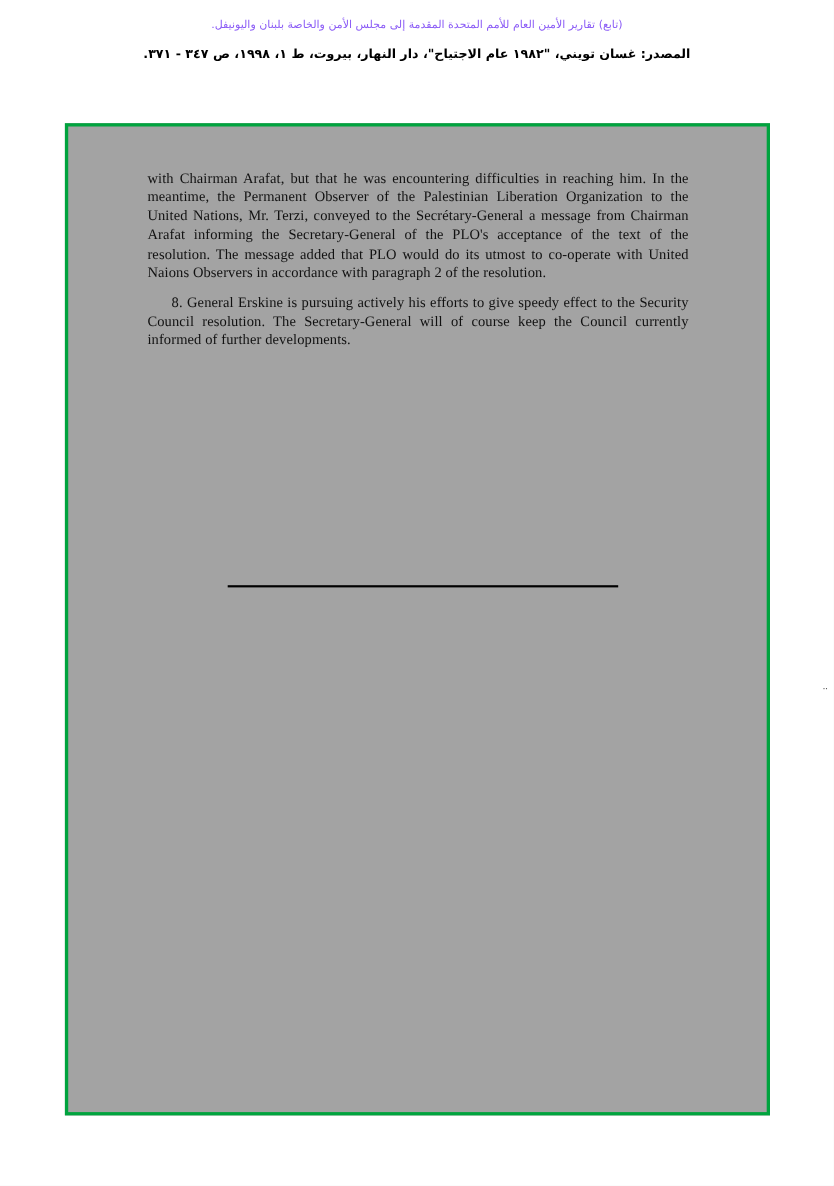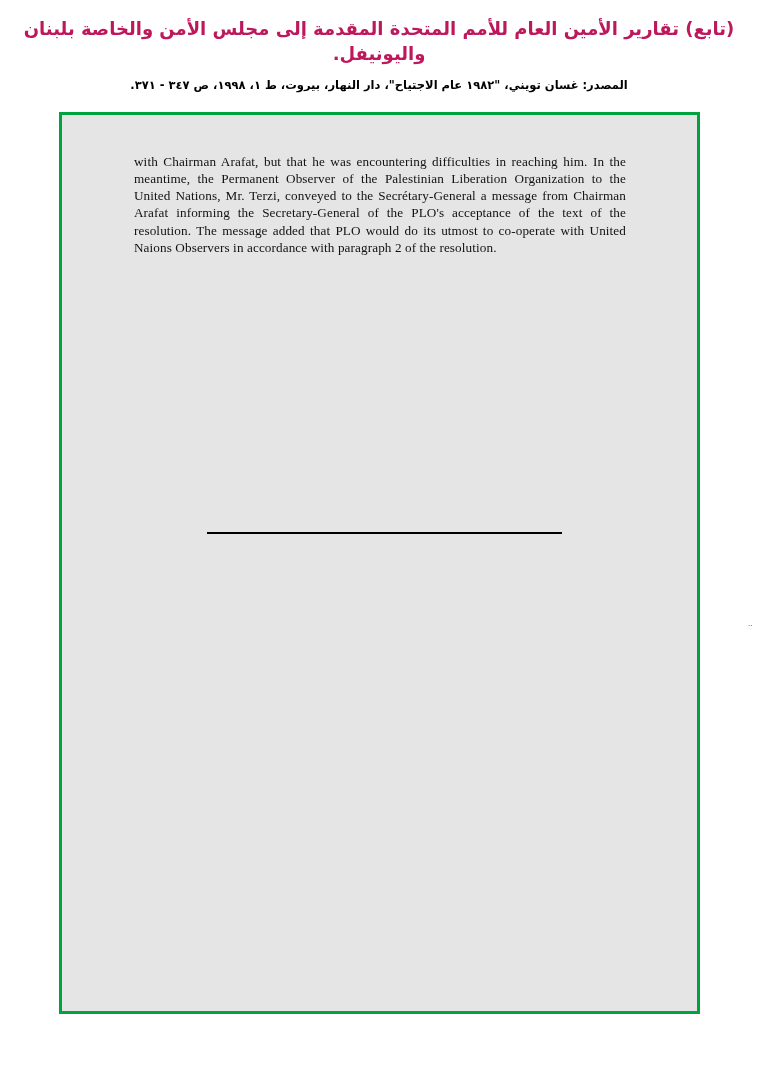--- a/index.html
+++ b/index.html
@@ -20,44 +20,44 @@
   .arabic-header {
     position: absolute;
     top: 16px;
     left: 0;
     width: 758px;
     text-align: center;
     direction: rtl;
   }
   .arabic-title {
     font-family: "DejaVu Sans", sans-serif;
-    font-weight: bold;
-    font-size: 18px;
+    font-weight: normal;
+    font-size: 10px;
     letter-spacing: 0px;
     line-height: 1.4;
-    color: #be185d;
+    color: #8b5cf6;
   }
   .arabic-source {
     font-family: "DejaVu Sans", sans-serif;
     font-weight: bold;
     font-size: 11.5px;
     line-height: 1.4;
     margin-top: 11px;
     color: #000;
   }
 
   
   .page-frame {
     position: absolute;
     left: 59px;
     top: 112px;
     width: 641px;
     height: 902px;
     border: 3px solid #00a33e;
-    background: #e5e5e5;
+    background: #a3a3a3;
     box-sizing: border-box;
   }
 
   .doc-body {
     position: absolute;
     left: 72px;
     top: 38px;
     width: 492px;
   }
 
@@ -101,17 +101,18 @@
 <body>
 
 <div class="arabic-header">
   <div class="arabic-title">(تابع) تقارير الأمين العام للأمم المتحدة المقدمة إلى مجلس الأمن والخاصة بلبنان واليونيفل.</div>
   <div class="arabic-source">المصدر: غسان تويني، "١٩٨٢ عام الاجتياح"، دار النهار، بيروت، ط ١، ١٩٩٨، ص ٣٤٧ - ٣٧١.</div>
 </div>
 
 <div class="page-frame">
   <div class="doc-body">
     <p class="para">with Chairman Arafat, but that he was encountering difficulties in reaching him. In the meantime, the Permanent Observer of the Palestinian Liberation Organization to the United Nations, Mr. Terzi, conveyed to the Secrétary-General a message from Chairman Arafat informing the Secretary-General of the PLO's acceptance of the text of the resolution. The message added that PLO would do its utmost to co-operate with United Naions Observers in accordance with paragraph 2 of the resolution.</p>
+    <p class="para indent">8. General Erskine is pursuing actively his efforts to give speedy effect to the Security Council resolution. The Secretary-General will of course keep the Council currently informed of further developments.</p>
   </div>
   <div class="mid-rule"></div>
 </div>
 
 <div class="stray-mark">..</div>
 
 </body></html>

